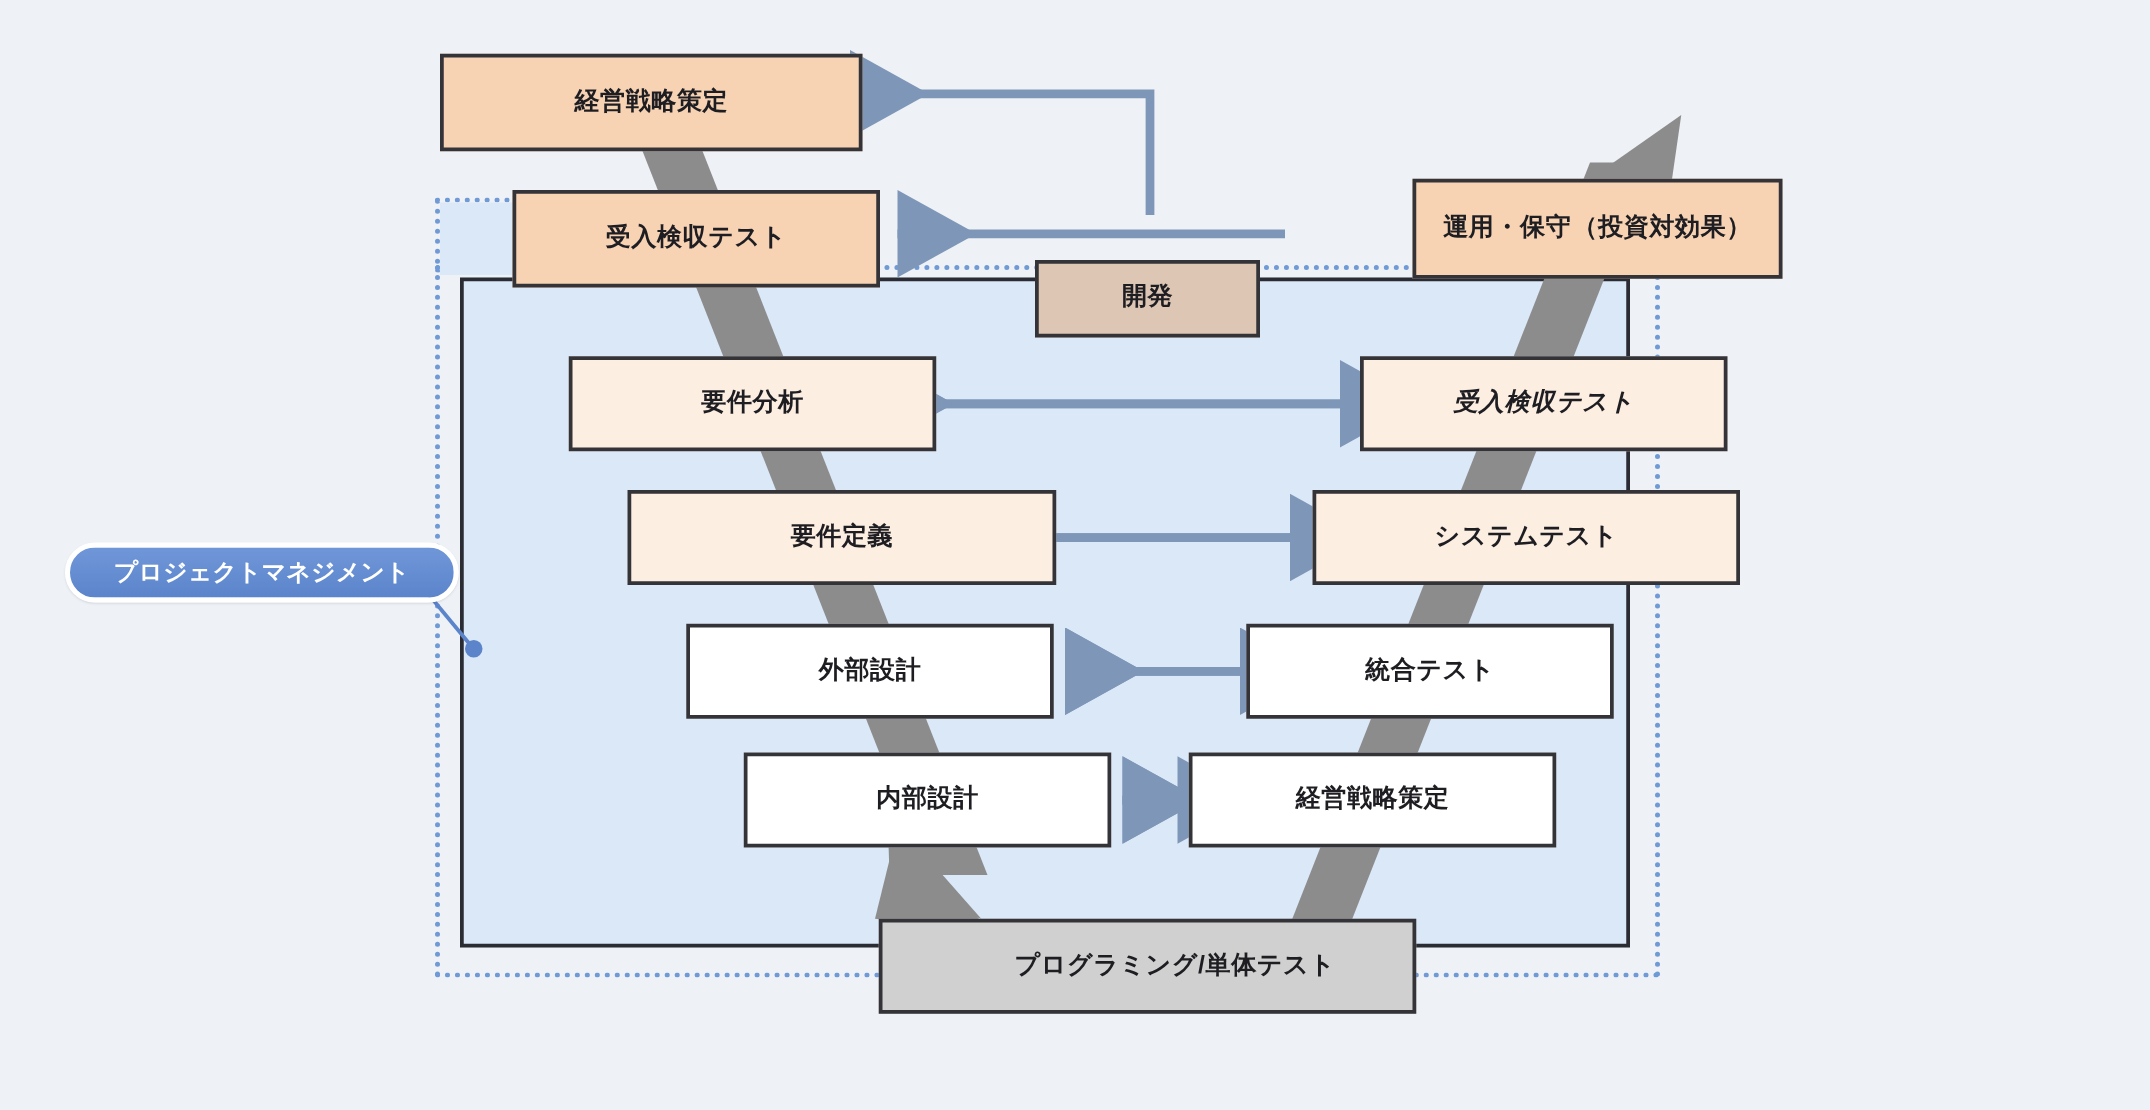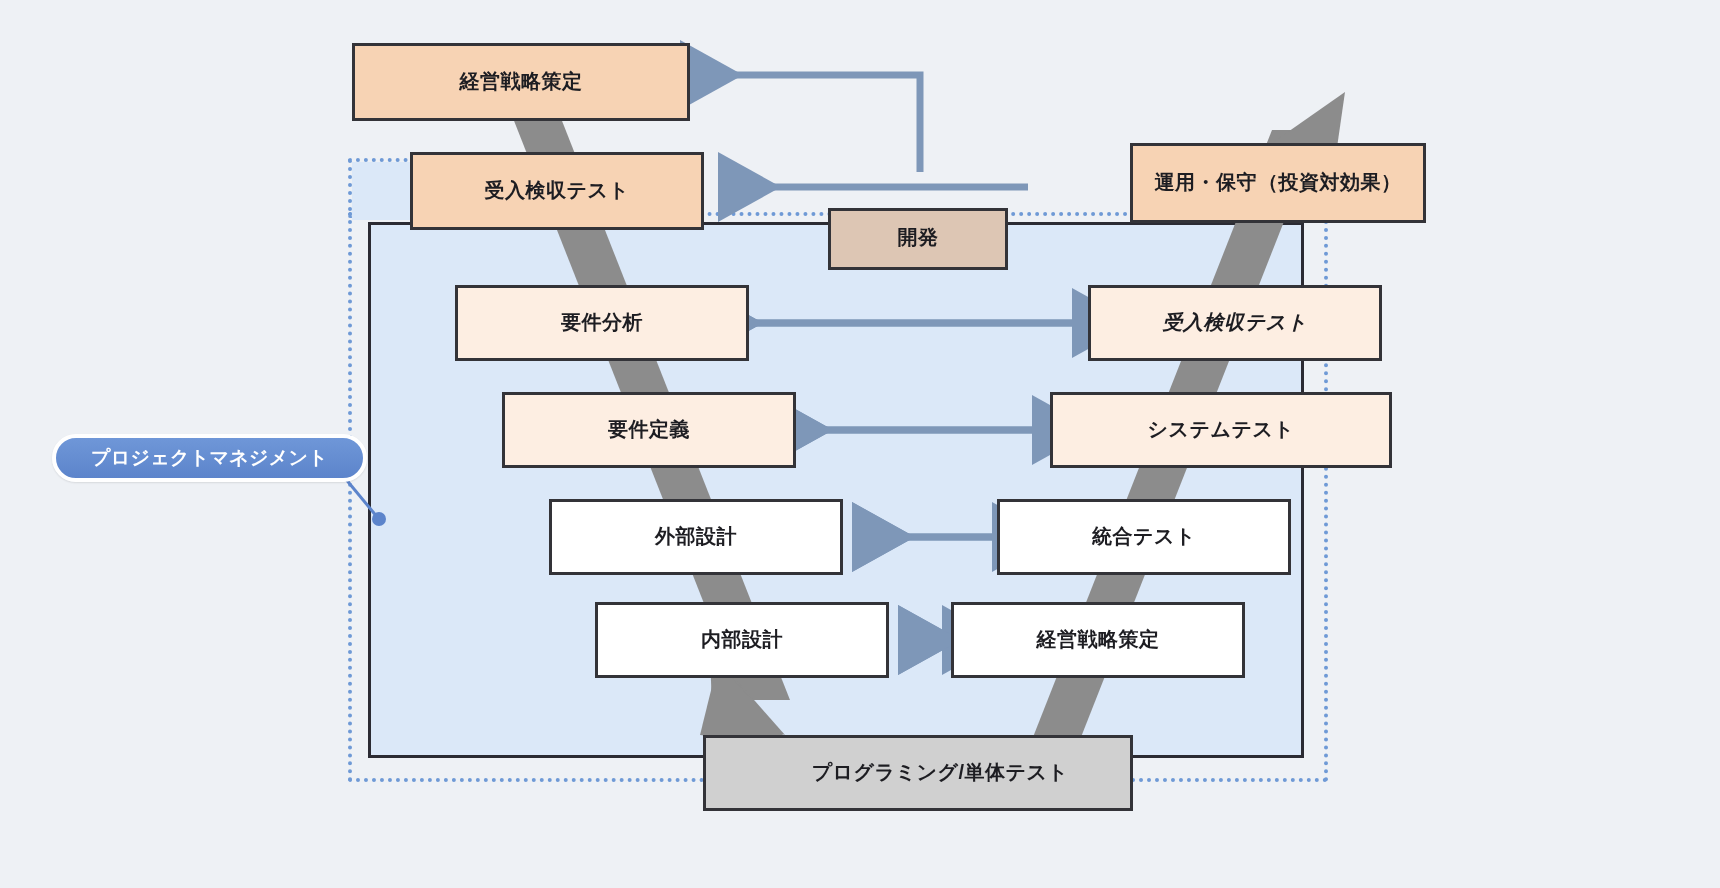--- a/index.html
+++ b/index.html
@@ -170,21 +170,21 @@
   </div>
 
   <div class="abs node tan fs20" style="left:828px; top:208px; width:180px; height:62px;">
     <span>開発</span>
   </div>
 
   <div class="abs node lightpeach fs19" style="left:455px; top:285px; width:294px; height:76px;">
     <span>要件分析</span>
   </div>
 
-  <div class="abs node lightpeach fs19" style="left:502px; top:392px; width:294px; height:76px;text-align:center;">
+  <div class="abs node lightpeach fs19" style="left:502px; top:392px; width:343px; height:76px;text-align:center;">
     <span>要件定義</span>
   </div>
 
   <div class="abs node white fs19" style="left:595px; top:602px; width:294px; height:76px;">
     <span>内部設計</span>
   </div>
 
   <div class="abs node white fs19" style="left:549px; top:499px; width:294px; height:76px;">
     <span>外部設計</span>
   </div>

